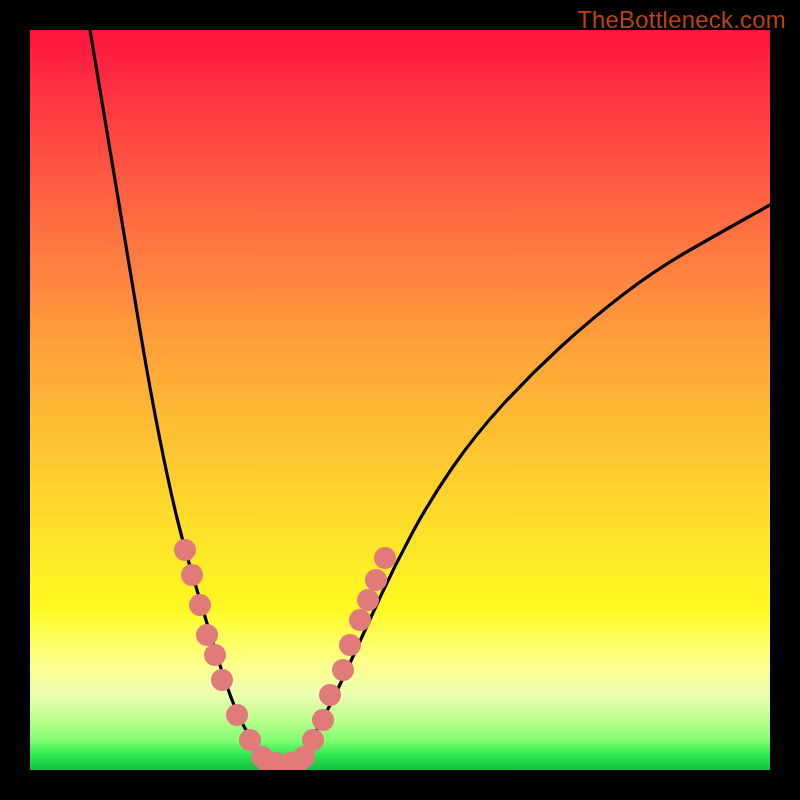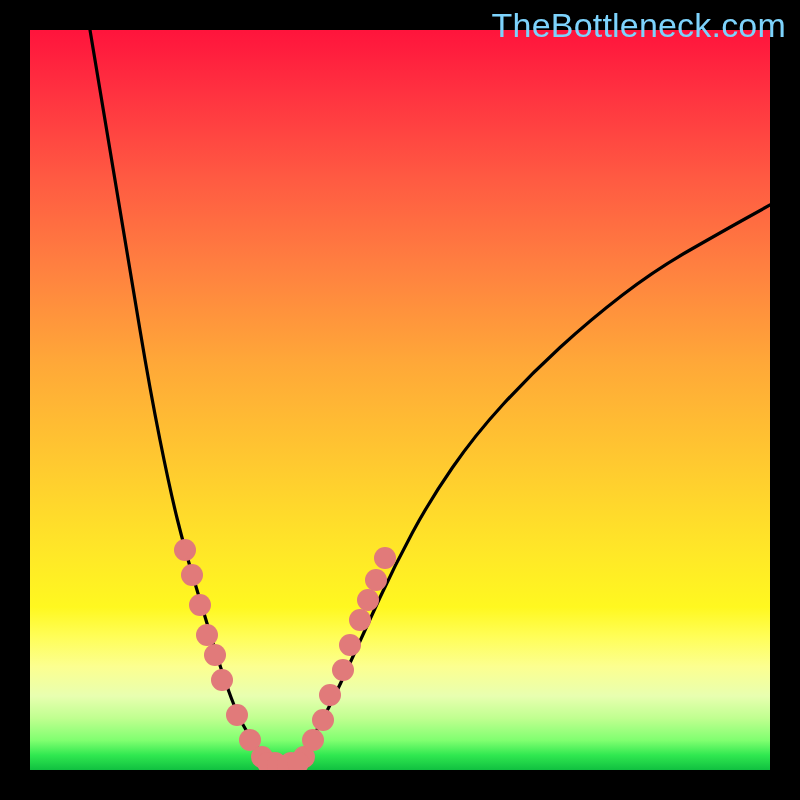--- a/index.html
+++ b/index.html
@@ -33,22 +33,22 @@
       #80ff70 96%,
       #30e850 98%,
       #10c040 100%
     );
   }
   .watermark {
     position: absolute;
     top: 6px;
     right: 14px;
     font-family: Arial, Helvetica, sans-serif;
-    font-size: 34px;
-    color: #7dd3fc;
+    font-size: 24px;
+    color: #c2410c;
     font-weight: 500;
     letter-spacing: 0.2px;
   }
   svg.curve {
     position: absolute;
     left: 0;
     top: 0;
     width: 740px;
     height: 740px;
   }

